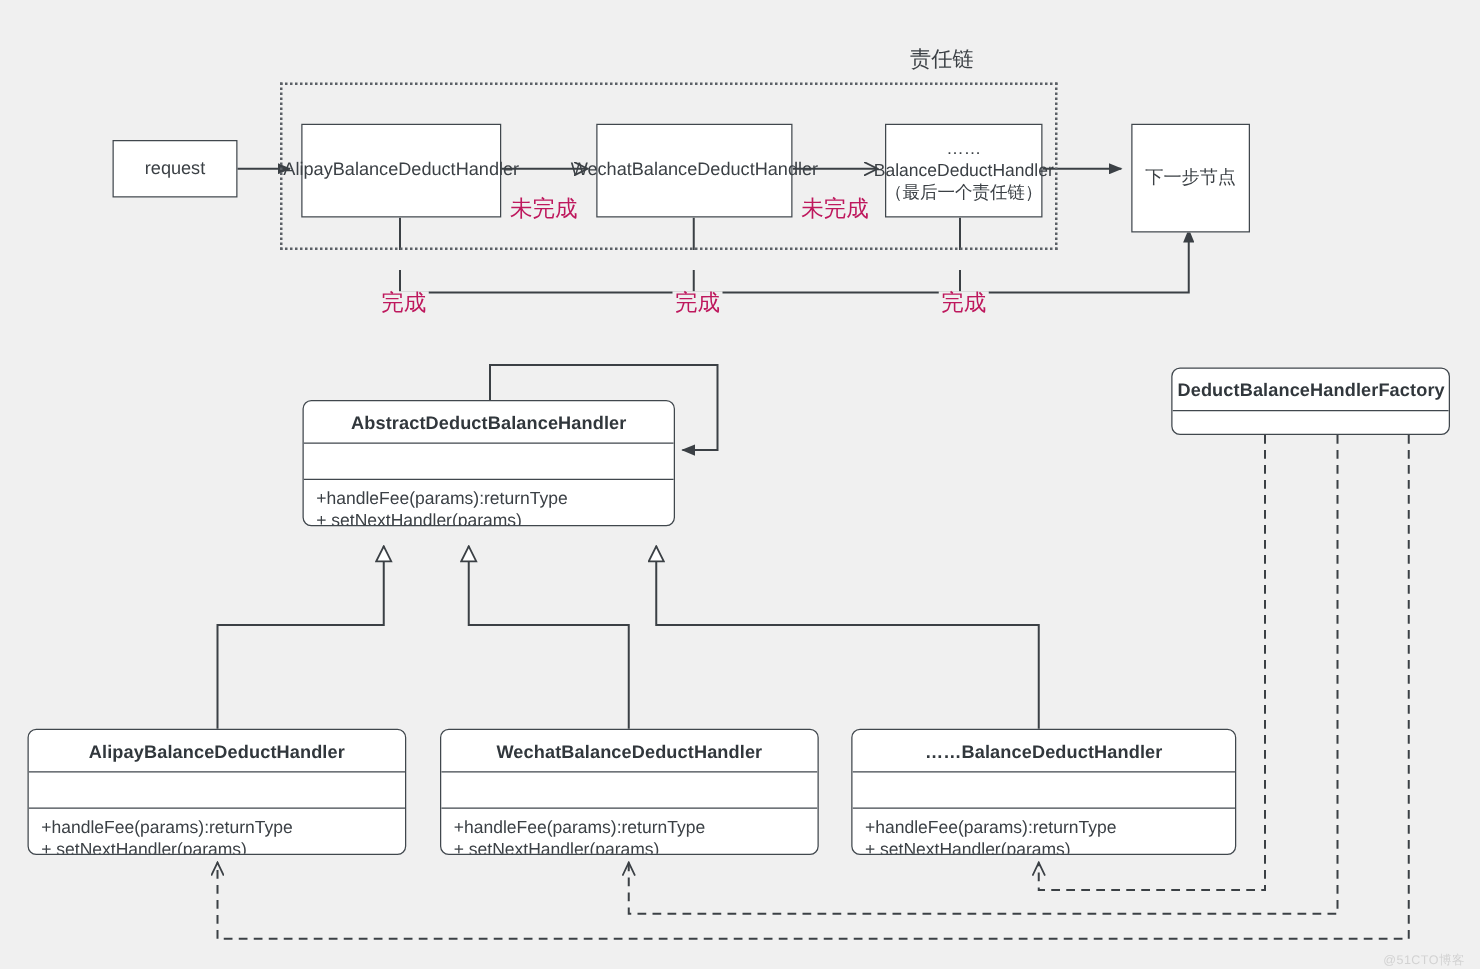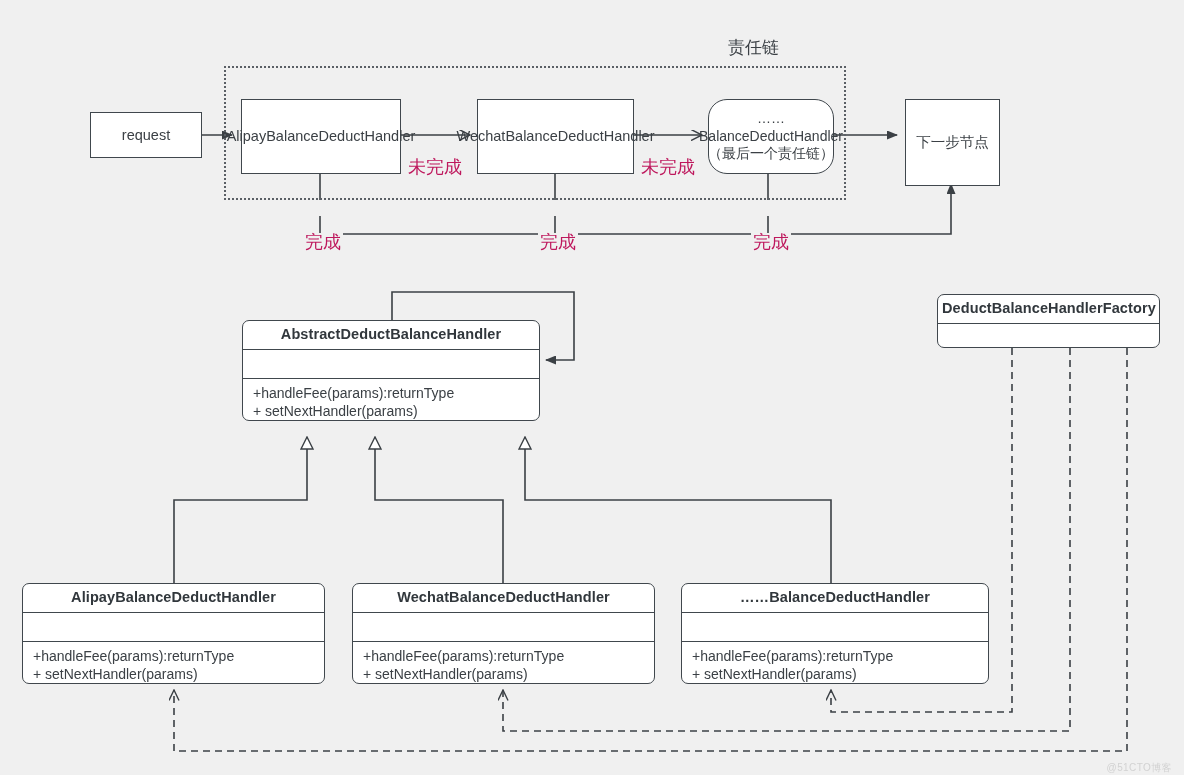--- a/index.html
+++ b/index.html
@@ -54,21 +54,21 @@
     border: 1.6px solid #40474d;
     border-radius: 7px;
     display: flex;
     flex-direction: column;
     overflow: hidden;
   }
   .uml .uml-title {
     font-weight: bold;
     font-size: 14.5px;
     text-align: center;
-    padding: 5px 4px 7px 4px;
+    padding: 10px 4px 7px 4px;
     border-bottom: 1.5px solid #40474d;
     color: #31373c;
     letter-spacing: .1px;
   }
   .uml .uml-attrs {
     min-height: 28px;
     border-bottom: 1.5px solid #40474d;
   }
   .uml .uml-ops {
     padding: 6px 10px 7px 10px;
@@ -169,33 +169,33 @@
     <g stroke="#3b4045" stroke-width="1.6" fill="none" stroke-dasharray="7,5">
       <path d="M1012,348 L1012,712 L831,712 L831,690" marker-end="url(#arrow-open-thin)"></path>
       <path d="M1070,348 L1070,731 L503,731 L503,690" marker-end="url(#arrow-open-thin)"></path>
       <path d="M1127,348 L1127,751 L174,751 L174,690" marker-end="url(#arrow-open-thin)"></path>
     </g>
   </svg>
 
   <div class="group-region" style="left:224px; top:66px; width:622px; height:134px;"></div>
   <div class="group-title" style="left:728px; top:36px;">责任链</div>
 
-  <div class="node plain" style="left:90px; top:112px; width:112px; height:46px;">
+  <div class="node plain" style="left:90px; top:112px; width:100px; height:46px;">
     <span>request</span>
   </div>
 
   <div class="node plain" style="left:241px; top:99px; width:160px; height:75px; padding:0 6px;">
     <span>AlipayBalanceDeductHandler</span>
   </div>
 
   <div class="node plain" style="left:477px; top:99px; width:157px; height:75px; padding:0 6px;">
     <span>WechatBalanceDeductHandler</span>
   </div>
 
-  <div class="node plain" style="left:708px; top:99px; width:126px; height:75px; padding:0 5px; font-size:14px;border-radius:19px;">
+  <div class="node plain" style="left:708px; top:99px; width:126px; height:75px; padding:0 5px; font-size:14px;">
     <span>……BalanceDeductHandler（最后一个责任链）</span>
   </div>
 
   <div class="node plain" style="left:905px; top:99px; width:95px; height:87px;">
     <span>下一步节点</span>
   </div>
 
   <div class="edge-label" style="left:406px; top:126px;">未完成</div>
   <div class="edge-label" style="left:639px; top:126px;">未完成</div>
 

